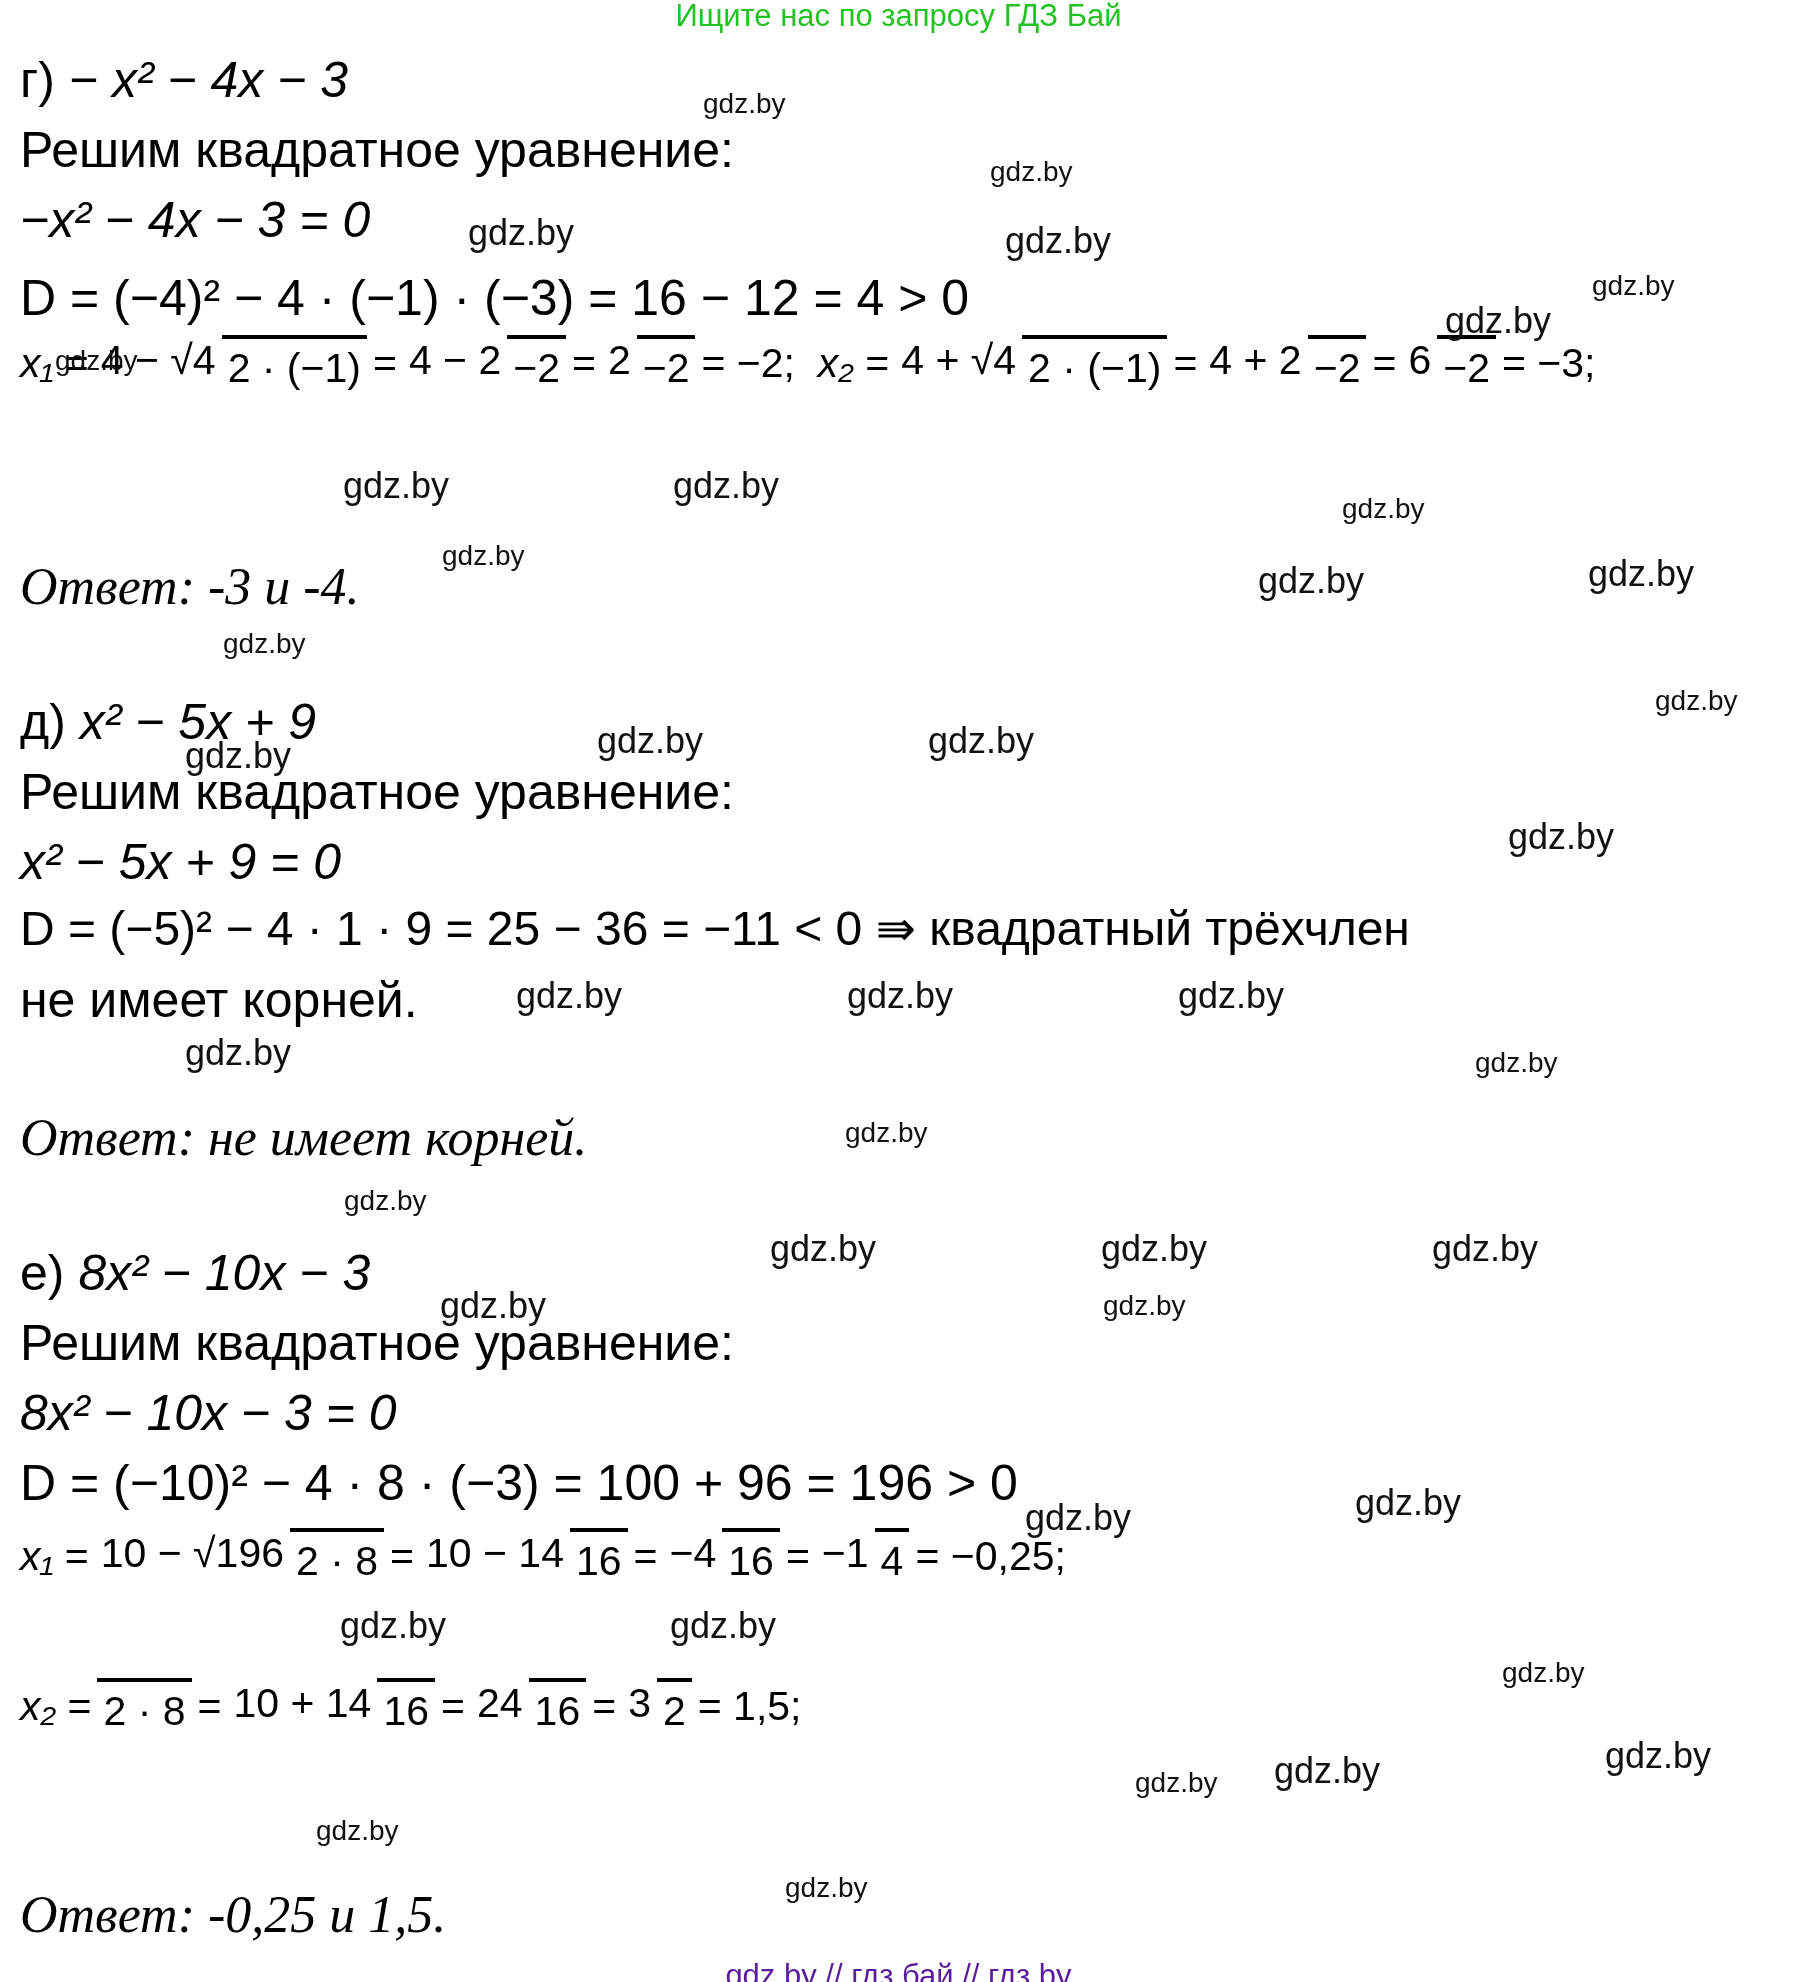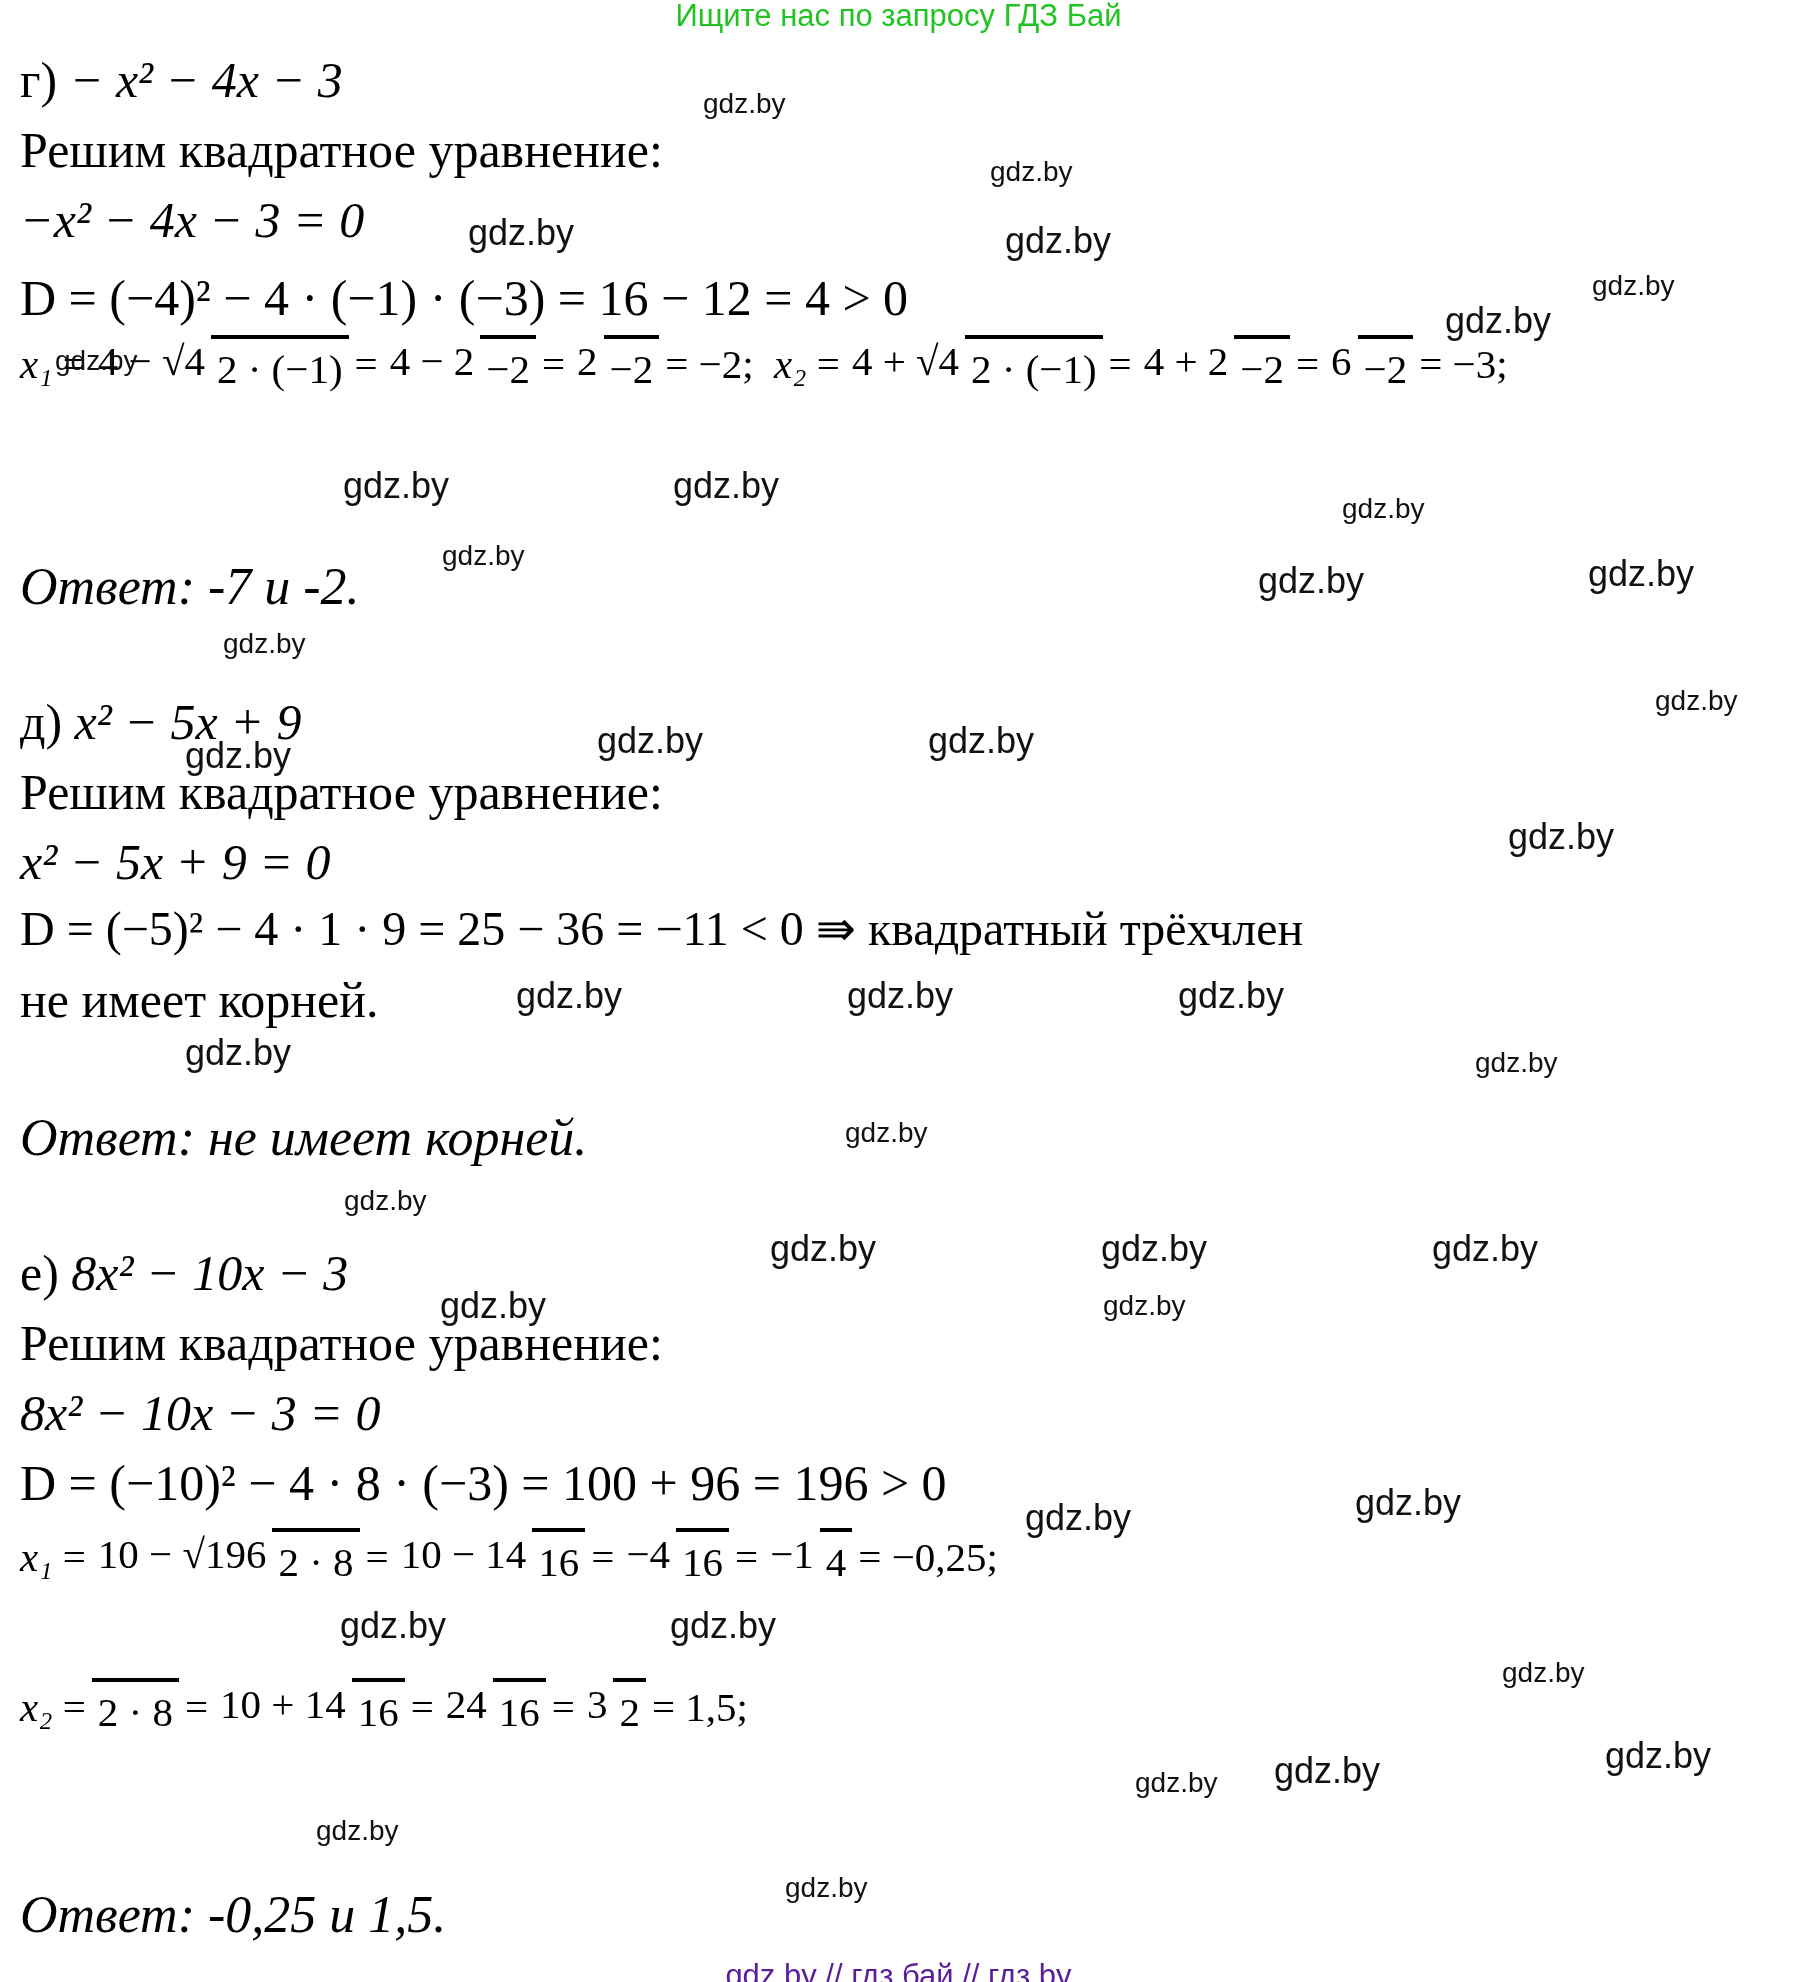--- a/index.html
+++ b/index.html
@@ -1,17 +1,17 @@
 <!DOCTYPE html>
 <html><head>
 <meta charset="utf-8">
 <style>
   html,body{margin:0;padding:0;background:#fff;}
   body{width:1797px;height:1982px;position:relative;overflow:hidden;color:#000;}
-  .serif{font-family:Liberation Serif, serif;}
+  .serif{font-family:Liberation Sans, sans-serif;}
   .abs{position:absolute;white-space:nowrap;}
   .line{font-size:50px;line-height:1;}
   .ital{font-style:italic;}
   .ans{font-family:"Liberation Serif",serif;font-style:italic;font-size:52px;}
   .wm{font-family:"Liberation Sans",sans-serif;color:#111;}
   .wm-s{font-size:28px;}
   .wm-l{font-size:36px;}
   .top-banner{font-family:"Liberation Sans",sans-serif;font-size:31px;color:#22c322;left:0;right:0;text-align:center;top:-2px;}
   .footer{font-family:"Liberation Sans",sans-serif;font-size:31px;color:#5a1d9c;left:0;right:0;text-align:center;top:1958px;}
   .frac{display:inline-flex;flex-direction:row;align-items:center;vertical-align:middle;margin:0 6px;}
@@ -55,21 +55,21 @@
       <span class="num">4 + 2</span>
       <span class="den">−2</span>
     </span>=
   <span class="frac">
       <span class="num">6</span>
       <span class="den">−2</span>
     </span>
   <span>= −3;</span>
 </div>
 
-<div class="abs ans" style="left:20px;top:557px;">Ответ: -7 и -2.</div>
+<div class="abs ans" style="left:20px;top:557px;">Ответ: -3 и -4.</div>
 
 <div class="abs serif line" style="left:20px;top:697px;">
   <span>д)</span> <span class="ital">x² − 5x + 9</span>
 </div>
 <div class="abs serif line" style="left:20px;top:767px;">Решим квадратное уравнение:</div>
 <div class="abs serif line ital" style="left:20px;top:837px;">x² − 5x + 9 = 0</div>
 <div class="abs serif line" style="left:20px;top:905px;font-size:48px;">D = (−5)² − 4 · 1 · 9 = 25 − 36 = −11 &lt; 0 ⇛ квадратный трёхчлен</div>
 <div class="abs serif line" style="left:20px;top:975px;">не имеет корней.</div>
 <div class="abs ans" style="left:20px;top:1108px;">Ответ: не имеет корней.</div>
 

